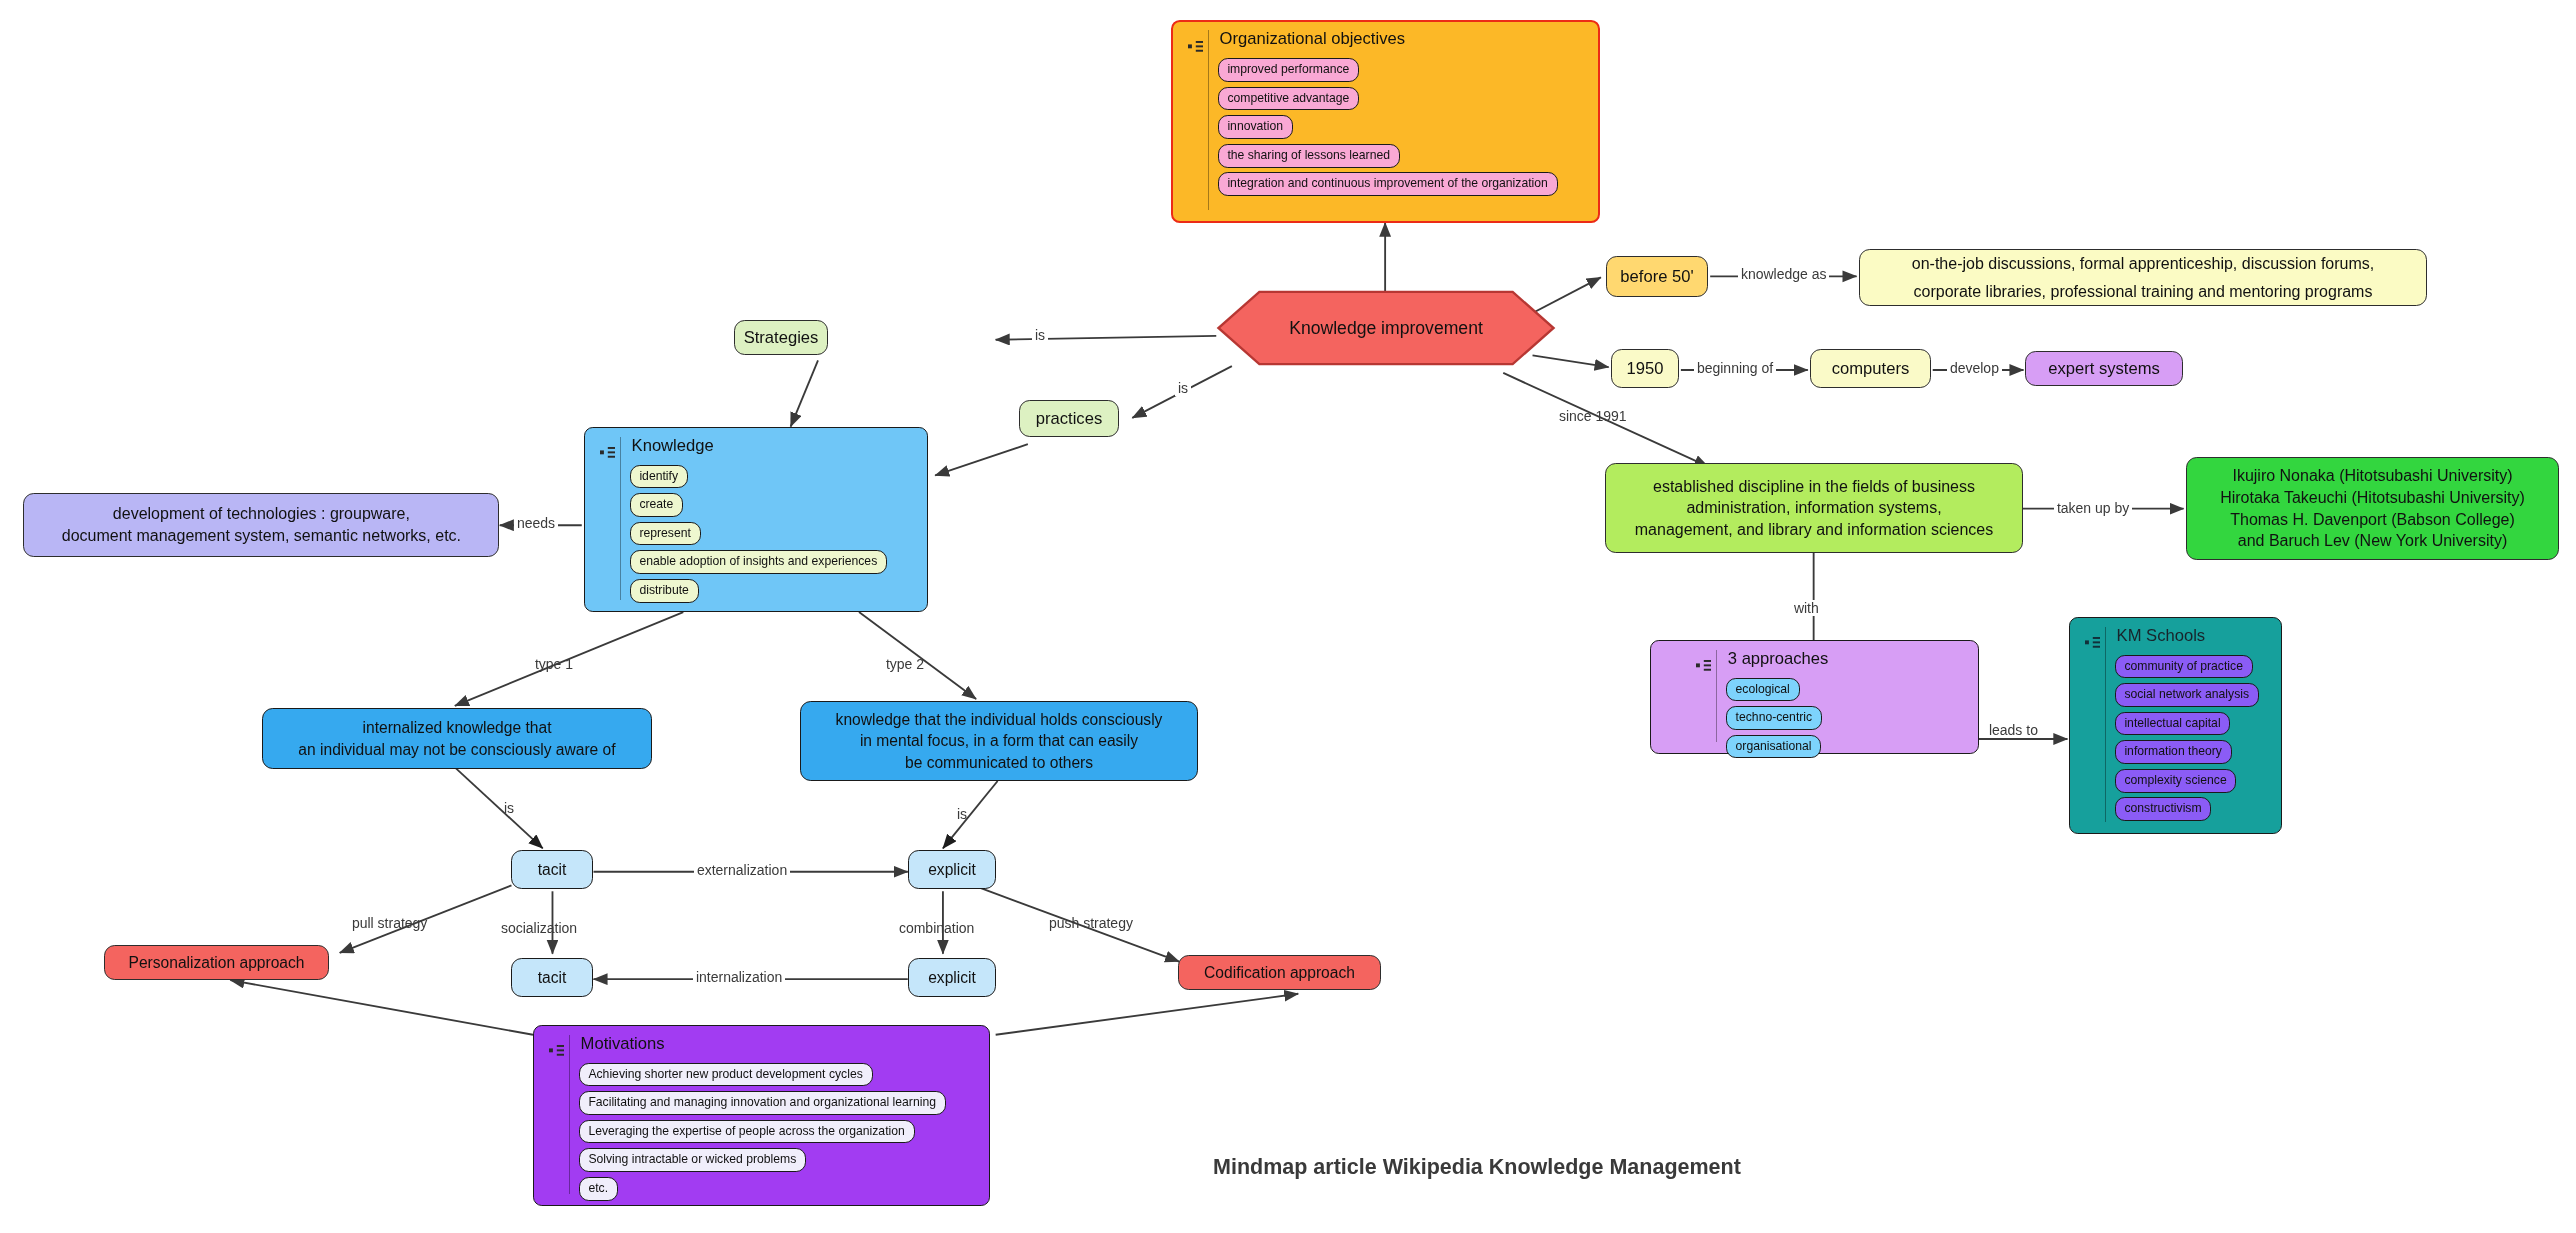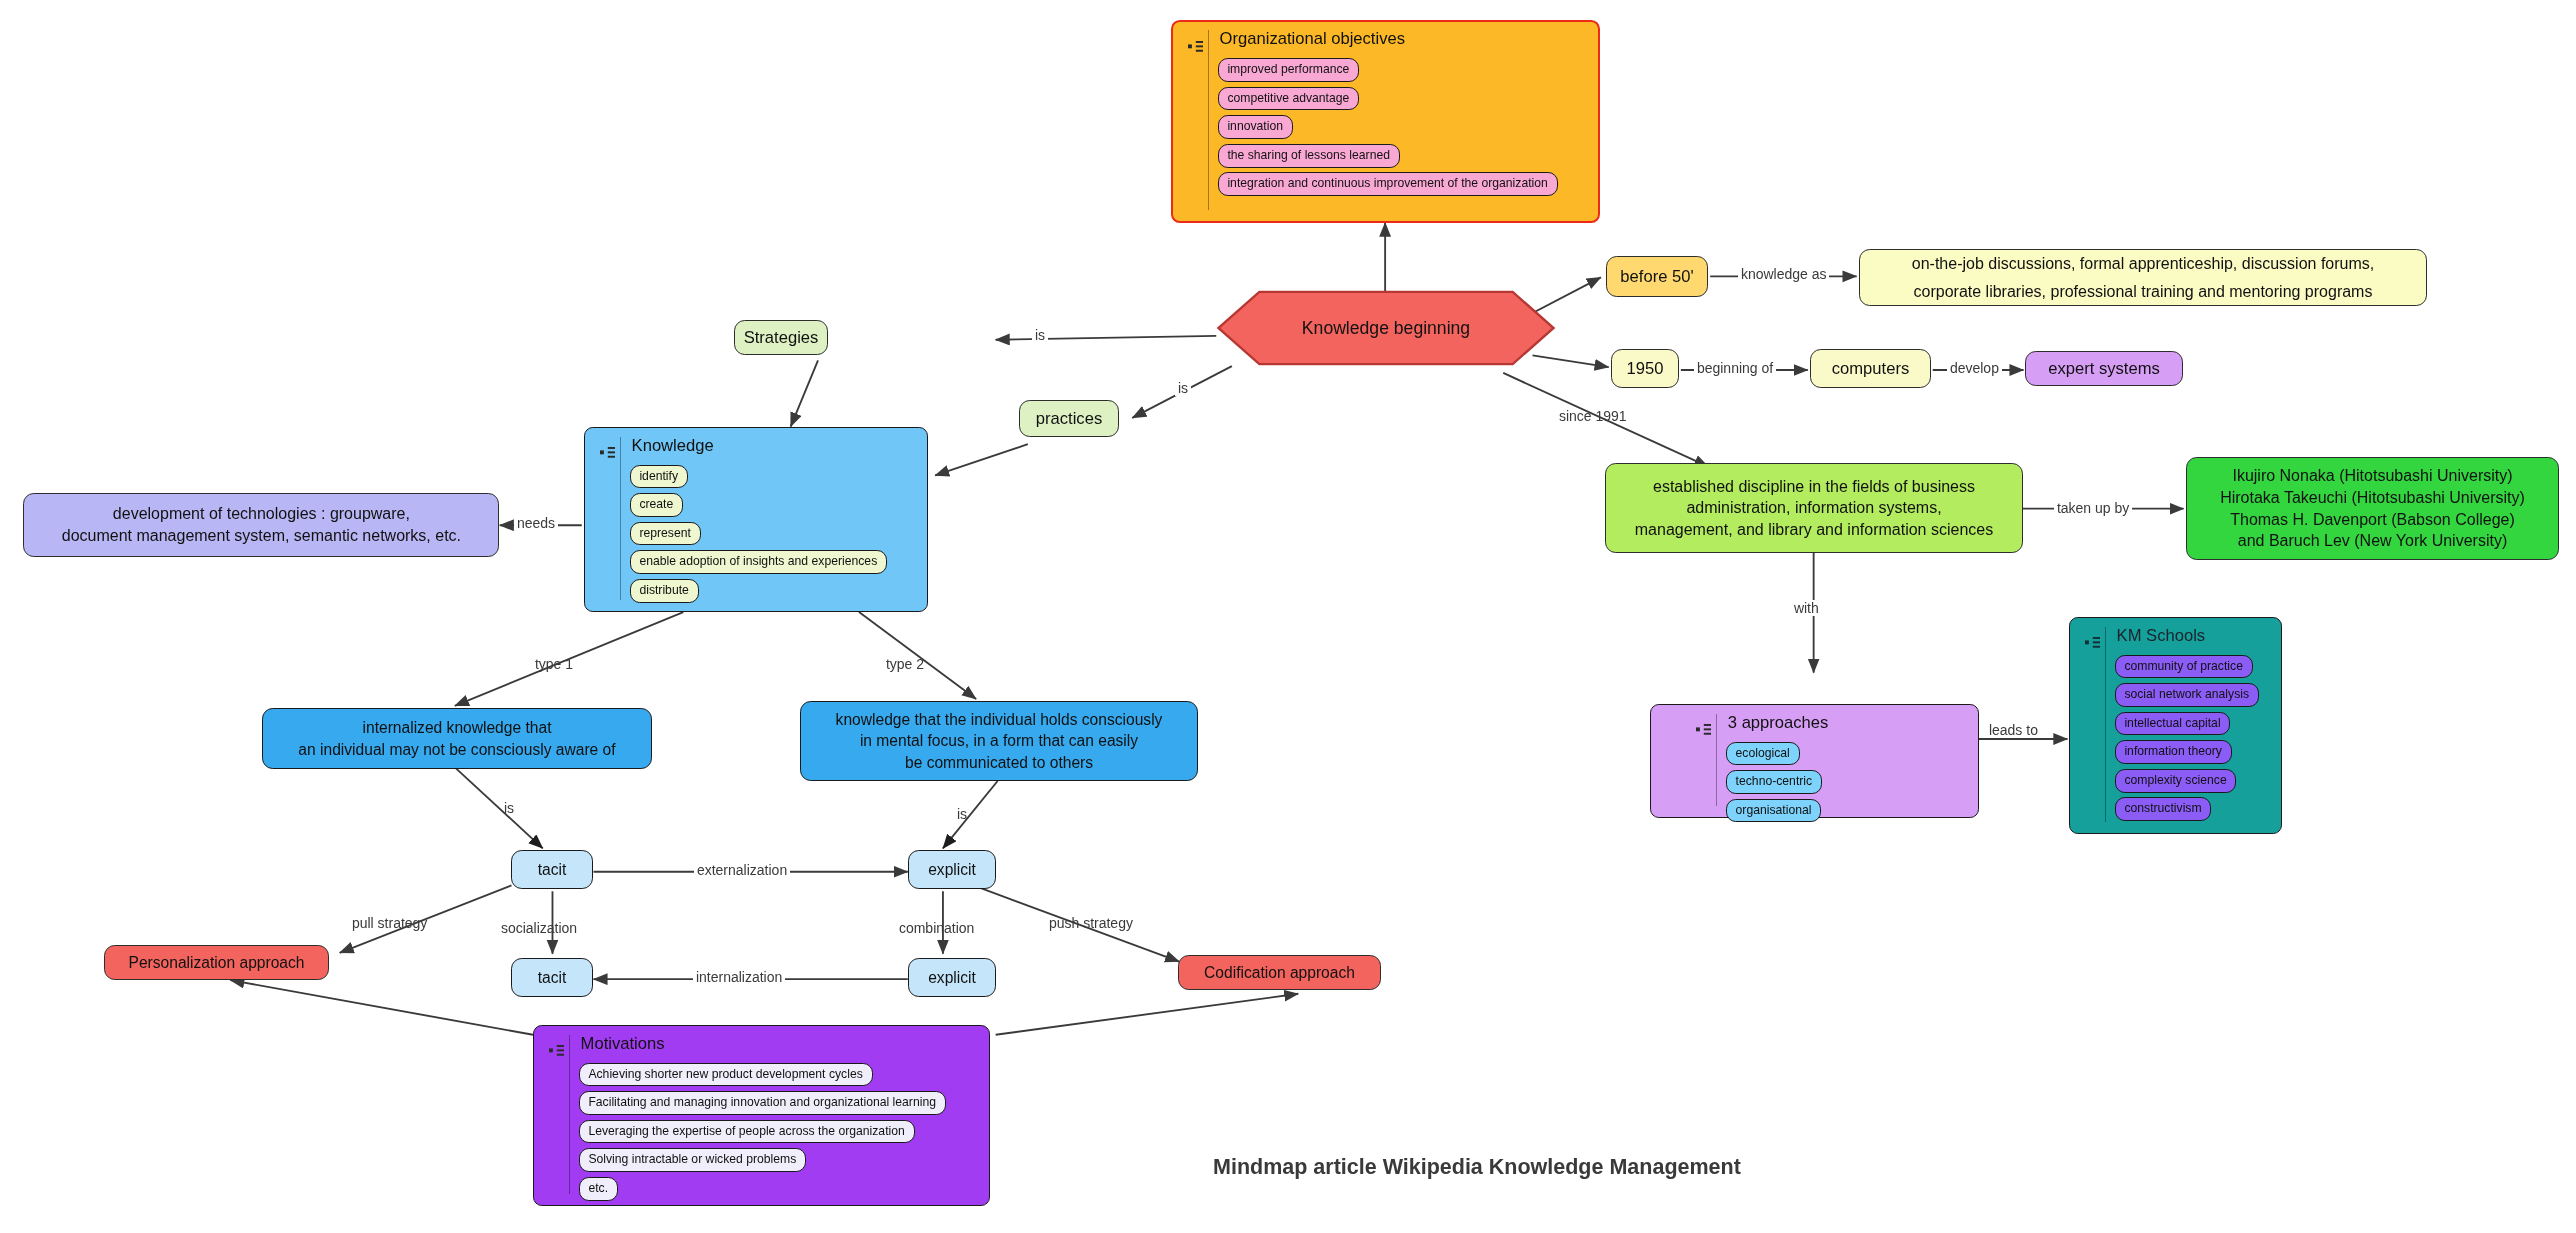--- a/index.html
+++ b/index.html
@@ -125,21 +125,21 @@
       <path d="M546,1060 L236,1004" marker-end="url(#ah)"></path>
 
       <path d="M1020,1060 L1330,1018" marker-end="url(#ah)"></path>
     </g>
   </svg>
 
   <div class="hexwrap" style="left:1216px;top:290px;width:340px;height:76px;">
     <svg width="340" height="76" viewBox="0 0 348 78">
       <polygon points="44,2 304,2 346,39 304,76 44,76 2,39" fill="#f4645f" stroke="#b73733" stroke-width="2.4"></polygon>
     </svg>
-    <div class="hexlabel">Knowledge beginning</div>
+    <div class="hexlabel">Knowledge improvement</div>
   </div>
 
   <div class="compound c-orange" style="left:1171px;top:19.5px;width:429px;height:203px;">
     <div class="cmp-icon">
       <svg width="15.6" height="13.7" viewBox="0 0 16 14">
         <rect x="0" y="4.5" width="4" height="4" fill="#2a2a2a"></rect>
         <rect x="8" y="1" width="8" height="2" fill="#2a2a2a"></rect>
         <rect x="8" y="5.5" width="8" height="2" fill="#2a2a2a"></rect>
         <rect x="8" y="10" width="8" height="2" fill="#2a2a2a"></rect>
       </svg>
@@ -168,21 +168,21 @@
     <div class="cmp-body">
       <div class="cmp-title">Knowledge</div>
       <span class="chip">identify</span>
       <span class="chip">create</span>
       <span class="chip">represent</span>
       <span class="chip">enable adoption of insights and experiences</span>
       <span class="chip">distribute</span>
     </div>
   </div>
 
-  <div class="compound c-purple" style="left:1650px;top:704px;width:329px;height:114px;padding-left:40px;">
+  <div class="compound c-purple" style="left:1650px;top:640px;width:329px;height:114px;padding-left:40px;">
     <div class="cmp-icon">
       <svg width="15.6" height="13.7" viewBox="0 0 16 14">
         <rect x="0" y="4.5" width="4" height="4" fill="#2a2a2a"></rect>
         <rect x="8" y="1" width="8" height="2" fill="#2a2a2a"></rect>
         <rect x="8" y="5.5" width="8" height="2" fill="#2a2a2a"></rect>
         <rect x="8" y="10" width="8" height="2" fill="#2a2a2a"></rect>
       </svg>
     </div>
     <div class="cmp-div"></div>
     <div class="cmp-body">

